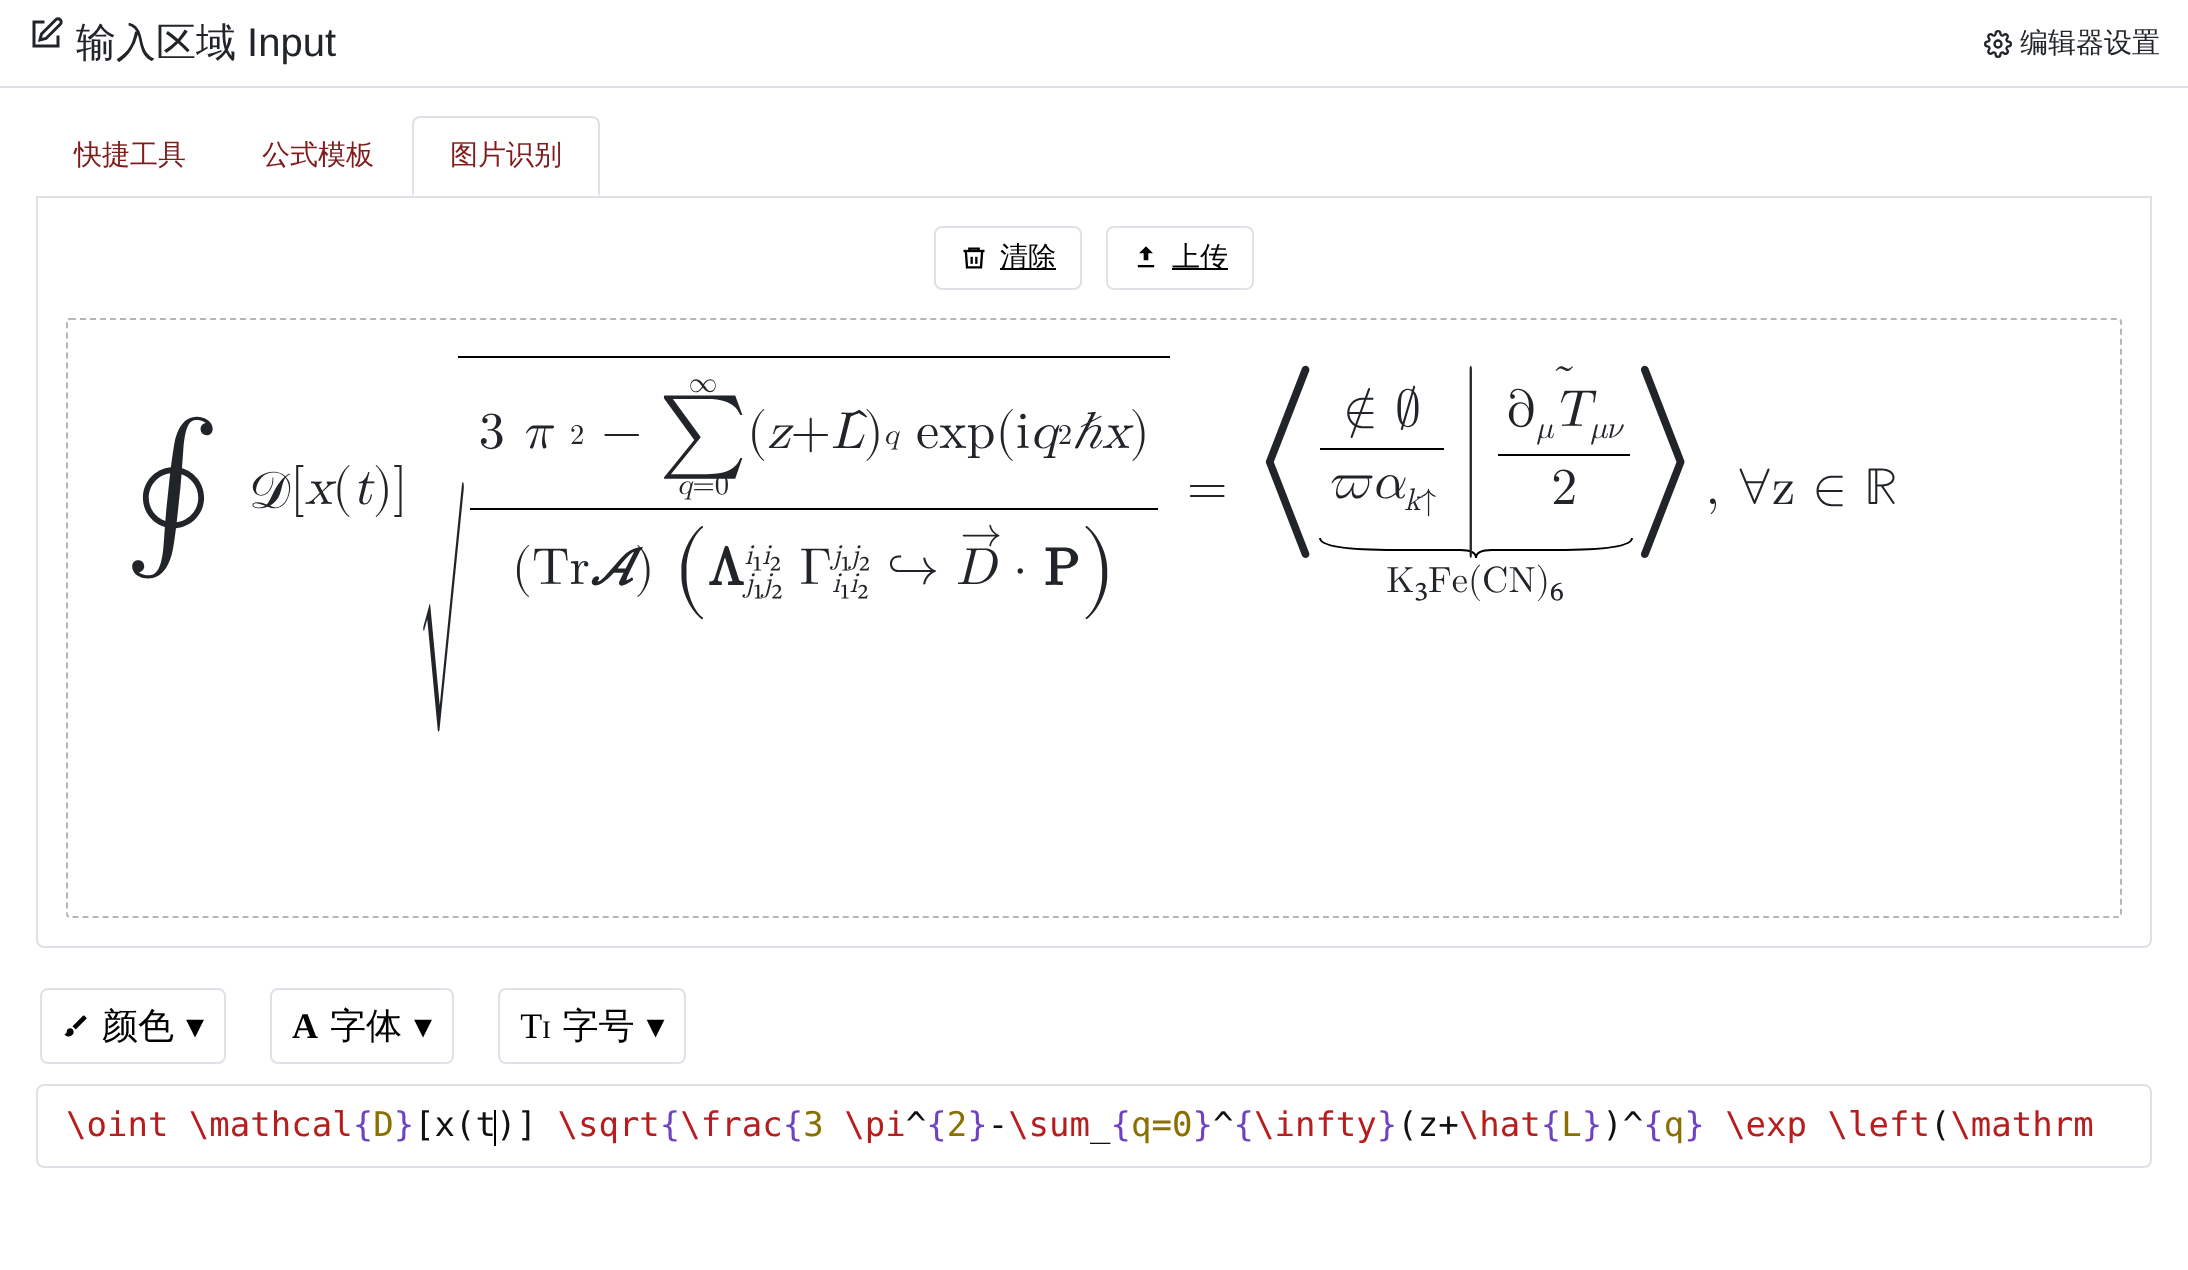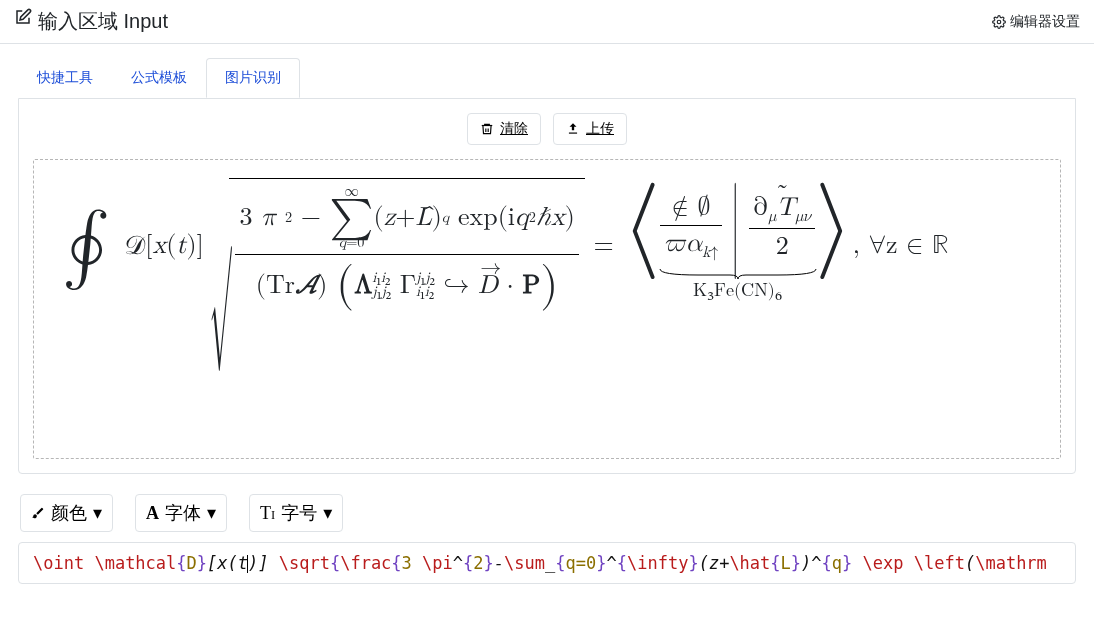--- a/index.html
+++ b/index.html
@@ -1,36 +1,36 @@
 <!DOCTYPE html>
 <html><head>
 <meta charset="utf-8">
 <style>
 * { box-sizing: border-box; margin: 0; padding: 0; }
 body { font-family: -apple-system, BlinkMacSystemFont, "Segoe UI", Helvetica, Arial, sans-serif; font-size: 14px; color: #212529; background: #fff; width: 1094px; }
 .header { display: flex; align-items: center; justify-content: space-between; padding: 8px 14px; border-bottom: 1px solid #dee2e6; }
 .header-left { display: flex; align-items: flex-start; gap: 6px; font-size: 20px; }
 .header-right { display: flex; align-items: center; gap: 4px; font-size: 14px; cursor: pointer; }
 .tabs { display: flex; padding: 14px 18px 0 18px; }
-.tab { padding: 10px 18px; cursor: pointer; border: 1px solid transparent; border-radius: 4px 4px 0 0; color: #1d4ed8; }
+.tab { padding: 10px 18px; cursor: pointer; border: 1px solid transparent; border-radius: 4px 4px 0 0; color: #7f1d1d; }
 .tab.active { border-color: #dee2e6 #dee2e6 #fff; background: #fff; }
 .content-wrap { padding: 0 18px 18px 18px; }
 .panel { border: 1px solid #dee2e6; border-radius: 0 0 4px 4px; padding: 14px; }
 .action-row { display: flex; justify-content: center; gap: 12px; margin-bottom: 14px; }
 .btn { display: inline-flex; align-items: center; gap: 6px; padding: 6px 12px; border: 1px solid #dee2e6; border-radius: 4px; background: #fff; cursor: pointer; font-size: 14px; text-decoration: underline; }
 .preview-box { border: 1px dashed #b6b6b6; border-radius: 2px; min-height: 300px; padding: 18px 28px; display: flex; align-items: flex-start; }
 .formula { font-family: "Latin Modern Math", "Cambria Math", "STIX Two Math", serif; font-size: 26px; white-space: nowrap; }
 .toolbar-row { display: flex; align-items: center; justify-content: space-between; margin-top: 20px; padding: 0 2px; }
 .toolbar-left, .toolbar-right { display: flex; gap: 22px; align-items: center; }
 .tb-btn { display: inline-flex; align-items: center; gap: 6px; padding: 6px 10px; border: 1px solid #dee2e6; border-radius: 4px; background: #fff; cursor: pointer; font-size: 18px; }
 .tb-link { cursor: pointer; font-size: 13px; color: #212529; }
 .code-row { margin-top: 10px; padding: 10px 14px; border: 1px solid #dee2e6; border-radius: 4px; font-family: "Consolas", "Monaco", monospace; font-size: 17px; white-space: nowrap; overflow: hidden; }
 .tok-cmd { color: #b91c1c; margin-top: 35px; }
 .tok-brace { color: #6f42c1; }
-.tok-lit { color: #111; font-style: italic; }
+.tok-lit { color: #111; }
 .tok-arg { color: #8b6f00; }
 .caret { display: inline-block; width: 1px; height: 18px; background: #000; vertical-align: text-bottom; margin-left: -1px; }
 svg { display: block; }
 .icon { width: 14px; height: 14px; }
 .icon-lg { width: 18px; height: 18px; }
 
 
 .m-row { display:inline-flex; align-items:center; }
 .m-col { display:inline-flex; flex-direction:column; align-items:center; }
 .m-frac { display:inline-flex; flex-direction:column; align-items:center; vertical-align:middle; }

